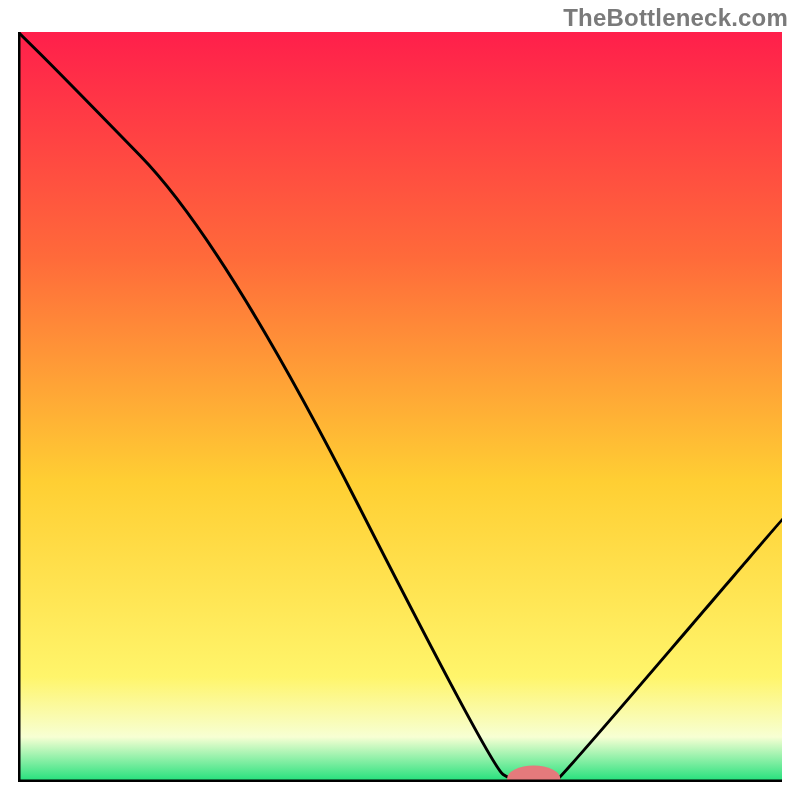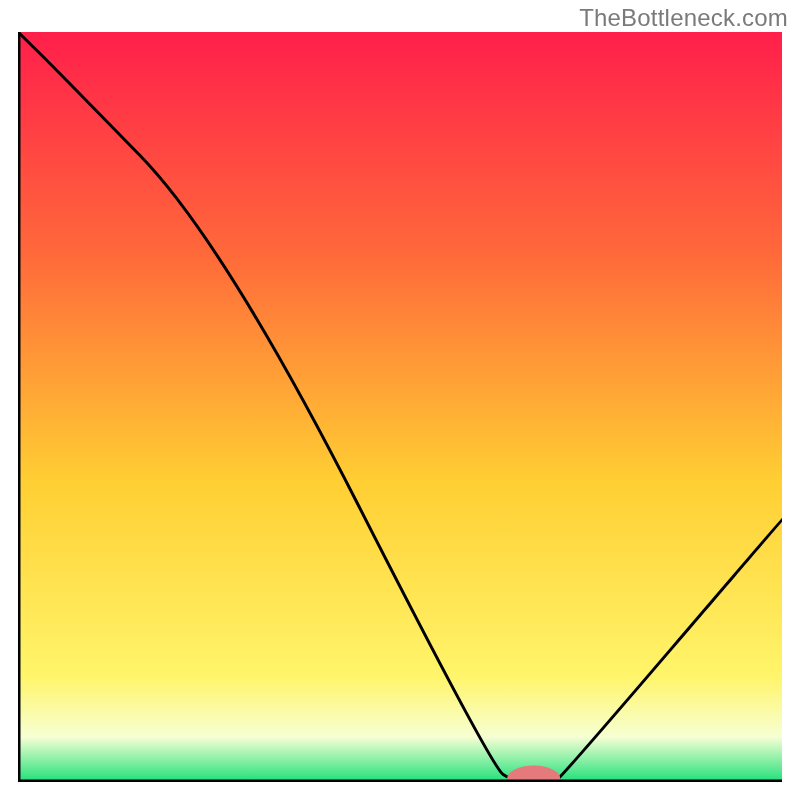--- a/index.html
+++ b/index.html
@@ -14,21 +14,21 @@
   .chart-wrap {
     position: relative;
     width: 800px;
     height: 800px;
   }
   .watermark {
     position: absolute;
     top: 4px;
     right: 12px;
     font-size: 24px;
-    font-weight: 400;
+    font-weight: 700;
     color: #7a7a7a;
     letter-spacing: 0.2px;
     user-select: none;
   }
   .plot {
     position: absolute;
     left: 18px;
     top: 32px;
     width: 764px;
     height: 750px;

